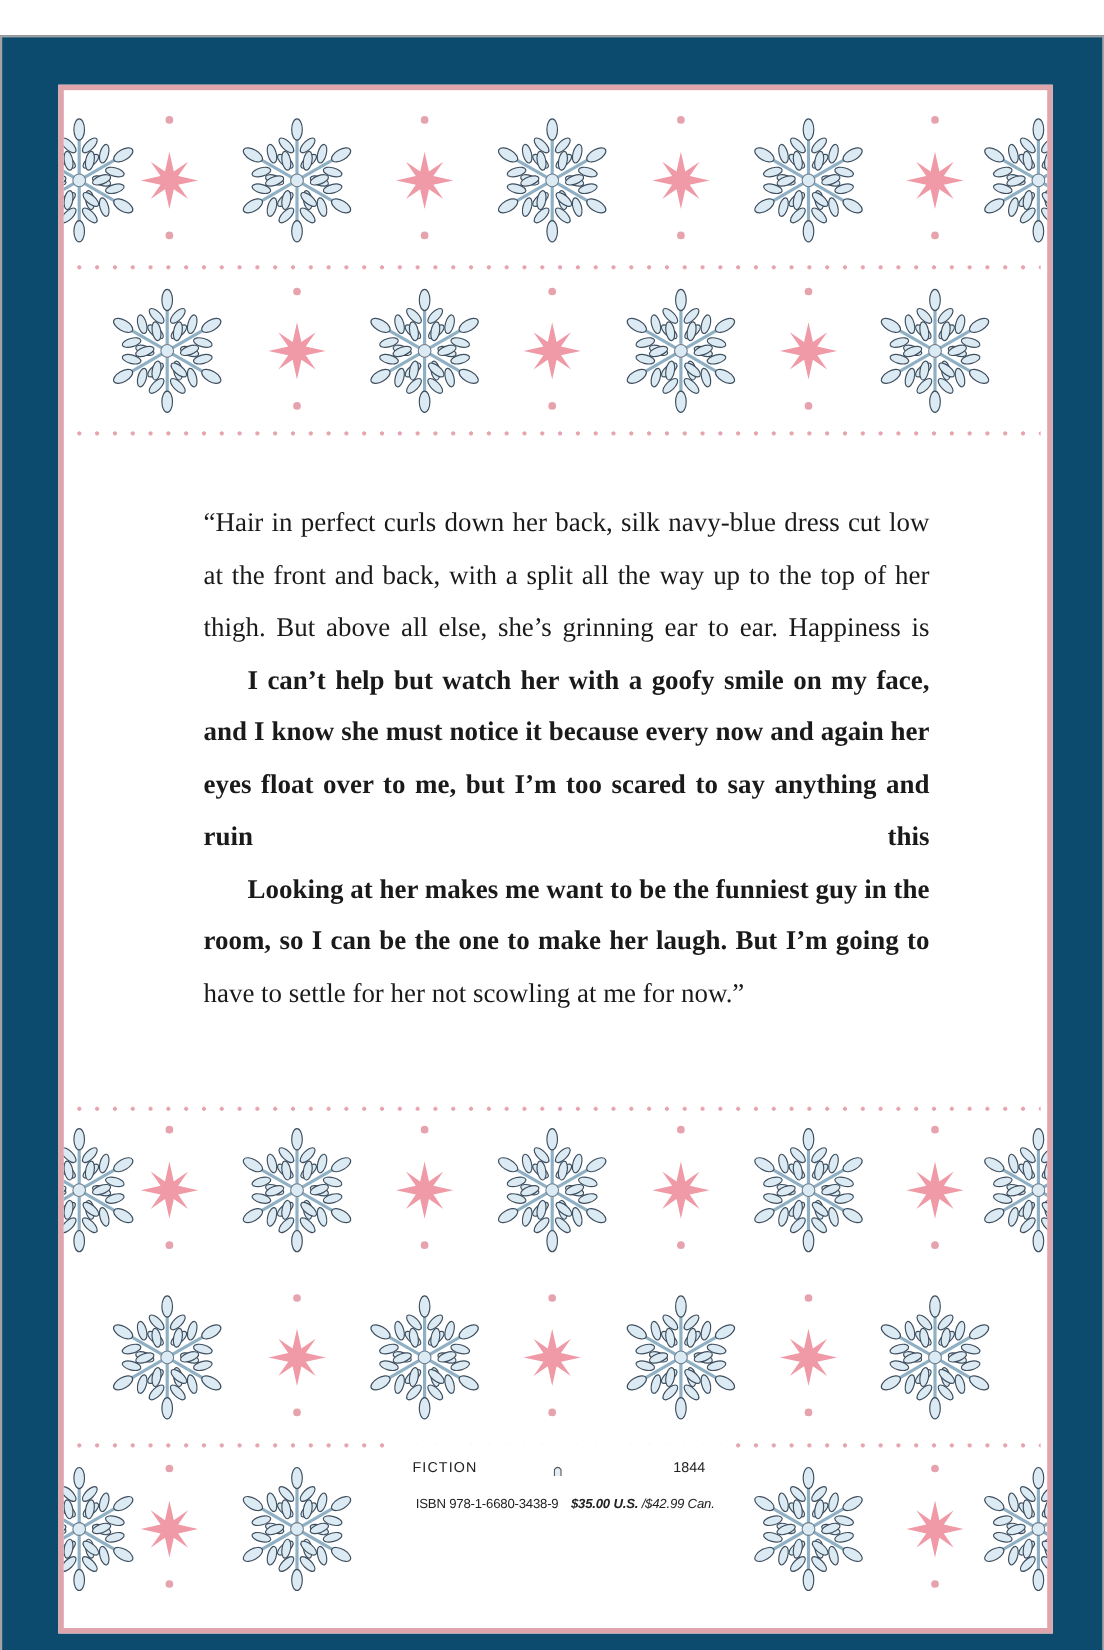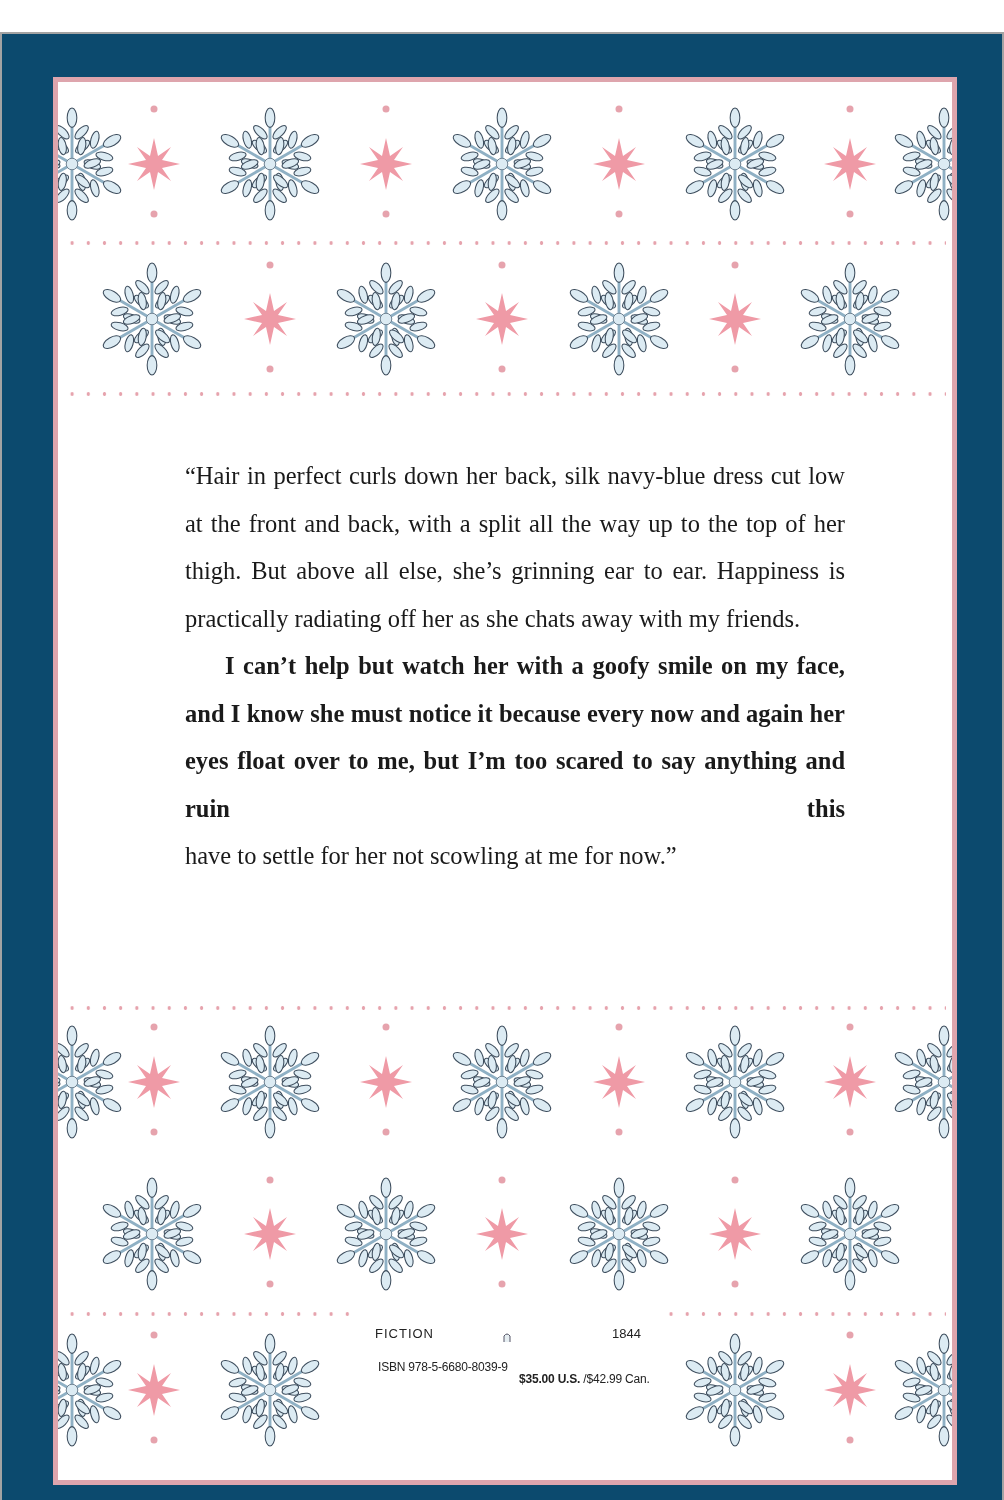--- a/index.html
+++ b/index.html
@@ -34,21 +34,21 @@
     .text-block p.last { text-align-last: left; }
     .text-block p.indent { text-indent: 40px; font-weight: bold; }
     .barcode-box {
       position: absolute; left: 300px; top: 1230px; width: 300px; height: 150px;
       background: #fff;
       text-align: right;
     }
     .bc-fiction { position: absolute; left: 17px; top: 14px; font-family: "Liberation Sans", sans-serif; font-size: 13px; letter-spacing: 1px; color: #222; }
     .bc-code { position: absolute; right: 17px; top: 14px; font-family: "Liberation Sans", sans-serif; font-size: 13px; color: #222; }
     .bc-isbn { position: absolute; left: 20px; top: 48px; font-family: "Liberation Sans", sans-serif; font-size: 12px; color: #222; letter-spacing: -0.2px; }
-    .bc-price { position: absolute; left: 161px; top: 60px; font-family: "Liberation Sans", sans-serif; font-size: 12px; color: #222; letter-spacing: -0.2px; }
+    .bc-price { position: absolute; left: 161px; top: 48px; font-family: "Liberation Sans", sans-serif; font-size: 12px; color: #222; letter-spacing: -0.2px; font-style: italic; }
     .bc-price b { font-weight: bold; }
     .bc-mark { position: absolute; left: 145px; top: 20px; width: 8px; height: 10px; }
   </style>
 </head>
 <body>
 
 <svg width="0" height="0" style="position:absolute">
   <defs>
     <g id="flake-arm">
       <path d="M0,0 L0,-46" stroke="#8fb0c4" stroke-width="3" fill="none"></path>
@@ -147,26 +147,29 @@
     </div>
 
     <div class="dotted-line" style="top:310px"></div>
 
     <div class="text-block">
       <p>
         <span>“Hair in perfect curls down her back, silk navy-blue dress cut low</span>
         <span>at the front and back, with a split all the way up to the top of her</span>
         <span>thigh. But above all else, she’s grinning ear to ear. Happiness is</span>
       </p>
-      <p class="last"><span>practically radiating off her as she chats away with my friends.</span></p>
       <p class="indent">
         <span>I can’t help but watch her with a goofy smile on my face, and</span>
         <span>I know she must notice it because every now and again her eyes</span>
         <span>float over to me, but I’m too scared to say anything and ruin this</span>
       </p>
+      <p class="indent">
+        <span>Looking at her makes me want to be the funniest guy in the</span>
+        <span>room, so I can be the one to make her laugh. But I’m going to</span>
+      </p>
       <p class="last"><span>have to settle for her not scowling at me for now.”</span></p>
     </div>
 
     <div class="dotted-line" style="top:924px"></div>
 
     <div>
       <svg class="motif snowflake" style="left:14px;top:1000px" viewBox="-56 -60 112 120">
           <use href="#flake"></use>
         </svg>
       <div class="motif dot" style="left:96px;top:945px"></div>
@@ -259,18 +262,18 @@
           <use href="#flake"></use>
         </svg>
     </div>
 
     <div class="barcode-box">
       <span class="bc-fiction">FICTION</span>
       <svg class="bc-mark" viewBox="0 0 8 10">
           <path d="M1,10 L1,4 Q4,0 7,4 L7,10" fill="#e6eef2" stroke="#556" stroke-width="1"></path>
         </svg>
       <span class="bc-code">1844</span>
-      <span class="bc-isbn">ISBN 978-5-6680-8039-9</span>
+      <span class="bc-isbn">ISBN 978-1-6680-3438-9</span>
       <span class="bc-price"><b>$35.00 U.S.</b><span> /</span><span>$42.99 Can.</span></span>
     </div>
 
   </div>
 </div>
 
 </body></html>

